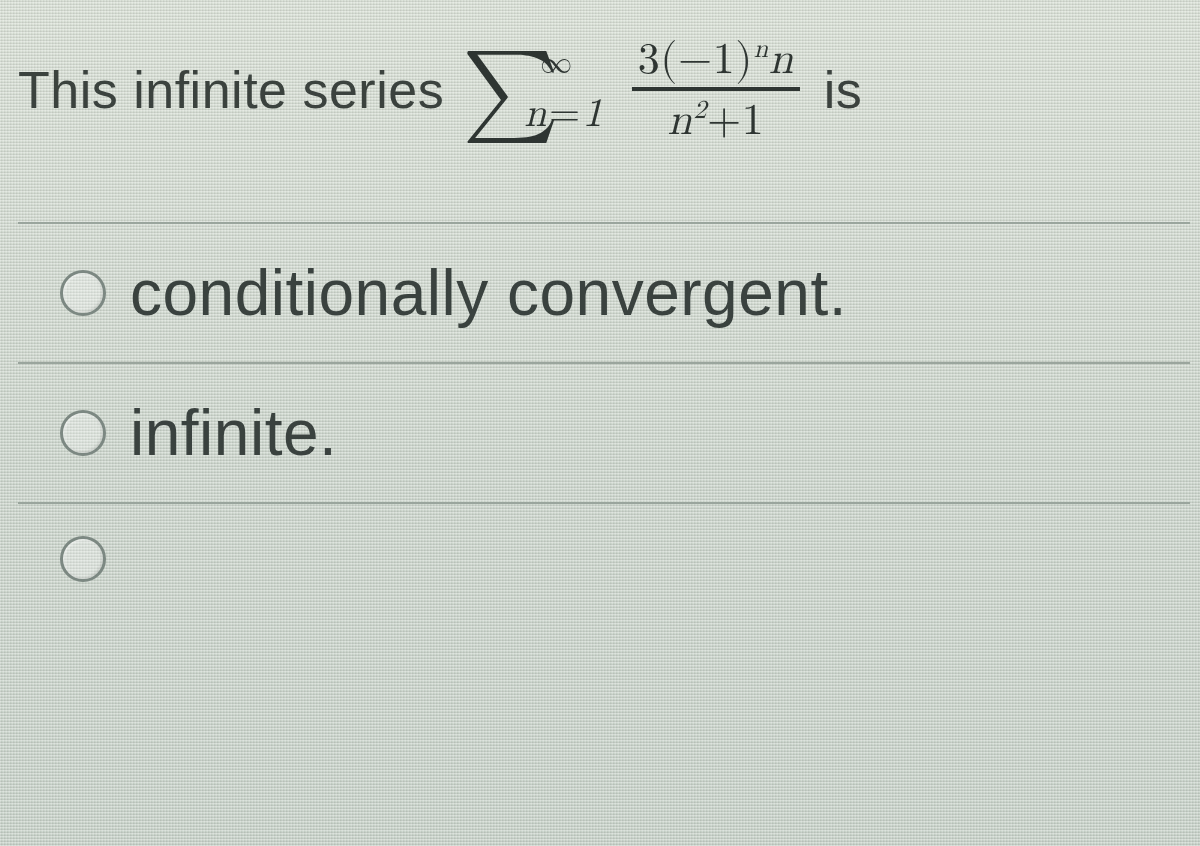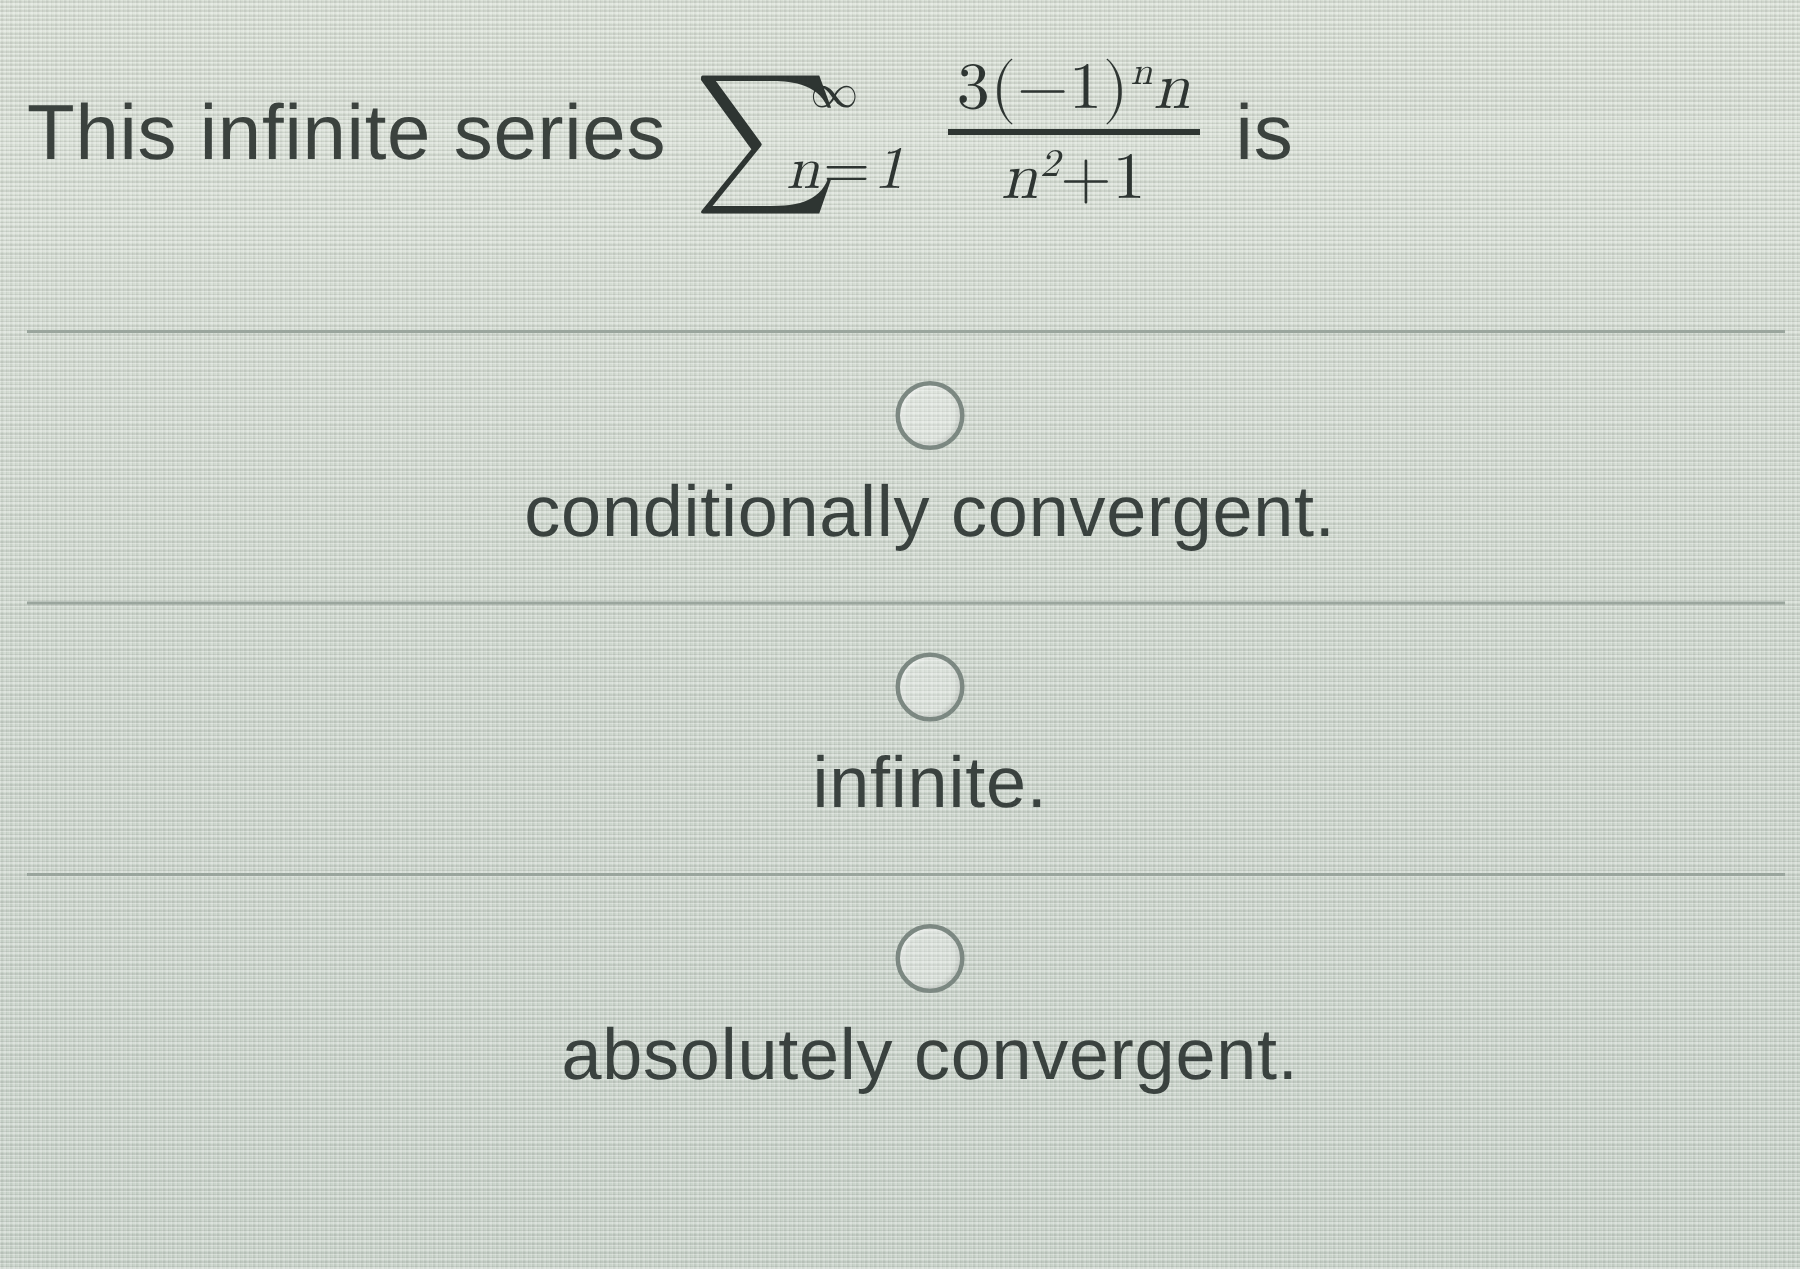--- a/index.html
+++ b/index.html
@@ -112,27 +112,26 @@
   .frac .den { font-style: italic; }
   .frac .den .plus, .frac .den .one { font-style: normal; }
 
   
   .options {
     border-top: 2px solid #9aa59d;
   }
   .option {
     display: flex;
     align-items: center;
-    gap: 14px;
+    gap: 24px;
     padding: 32px 10px 32px 42px;
     border-bottom: 2px solid #9aa59d;
-    font-size: 48px;
+    font-size: 64px;
     color: #3a423f;
     cursor: pointer;
-    flex-direction: column;
   }
   .option:last-child { border-bottom: none; }
 
   .radio {
     width: 40px;
     height: 40px;
     border-radius: 50%;
     border: 3px solid #7c8882;
     background: rgba(255,255,255,0.25);
     box-shadow: inset 1px 1px 3px rgba(255,255,255,0.6),
@@ -177,17 +176,16 @@
     <div class="option">
       <span class="radio"></span>
       <span class="label">conditionally convergent.</span>
     </div>
     <div class="option">
       <span class="radio"></span>
       <span class="label">infinite.</span>
     </div>
     <div class="option">
       <span class="radio"></span>
-      <span class="label">absolutely convergent.</span>
     </div>
   </div>
 
 </div>
 
 </body></html>

